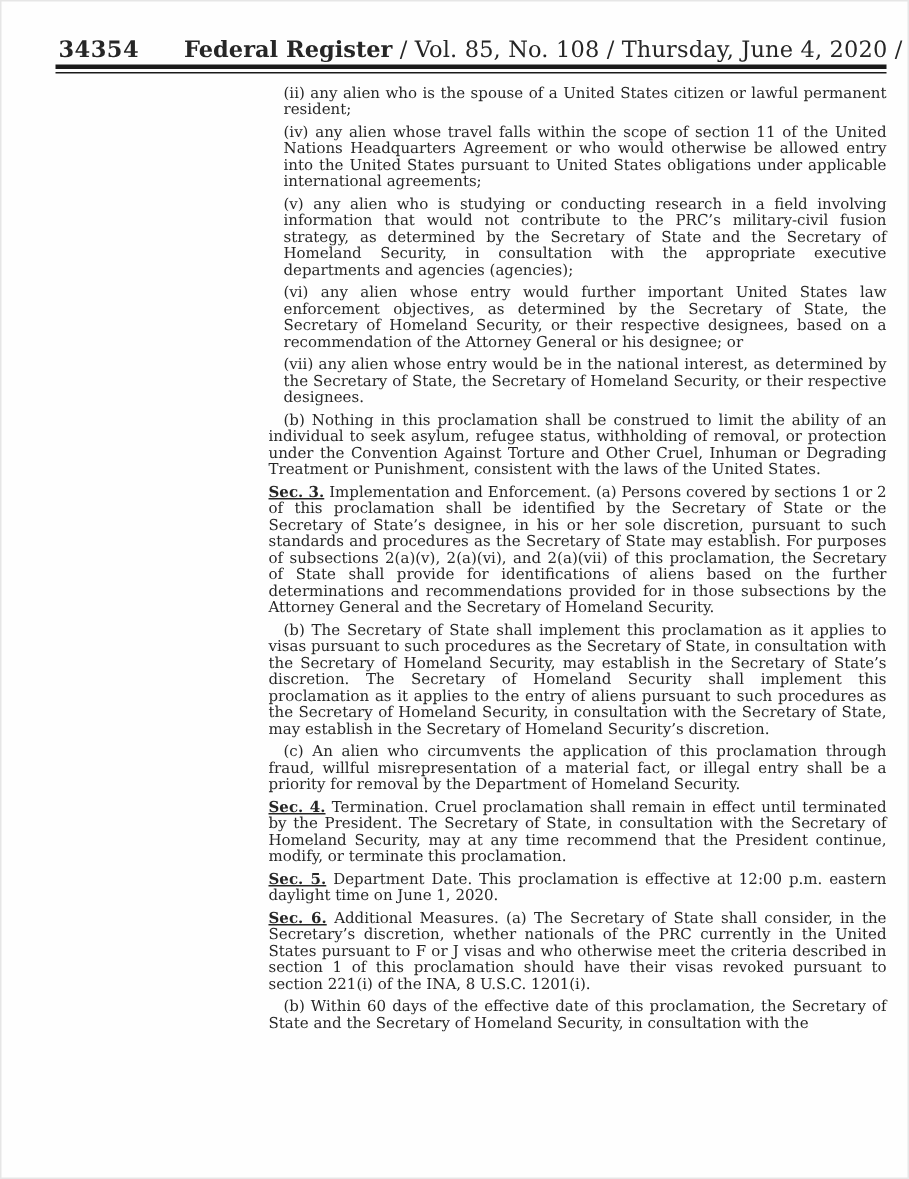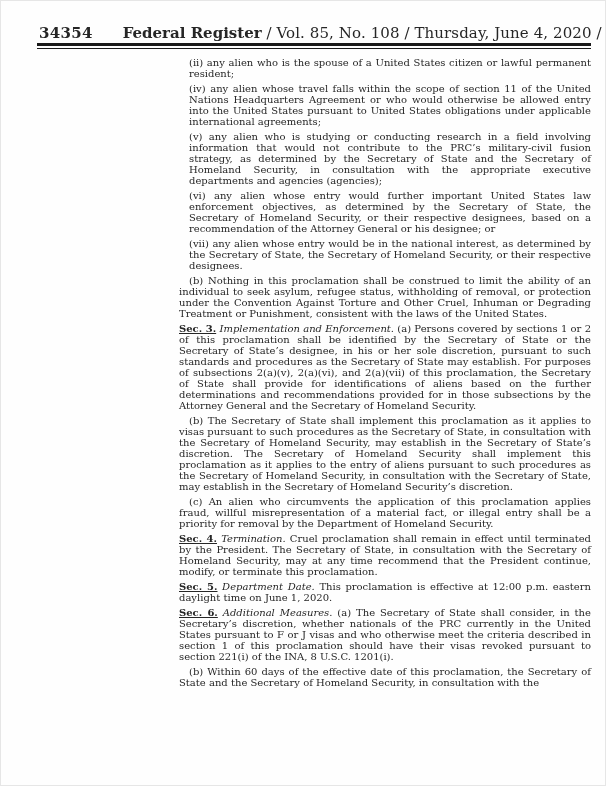--- a/index.html
+++ b/index.html
@@ -37,21 +37,21 @@
     width: 412px;
     font-size: 10px;
     line-height: 11px;
     text-align: justify;
   }
   .doc-body p { margin: 0 0 4px 0; }
   p.subitem { margin-left: 10px; }
   p.para    { text-indent: 10px; }
   p.section { text-indent: 0; }
   .sec-label { font-weight: bold; text-decoration: underline; }
-  .sec-title { font-style: italic; }
+  .sec-title { }
 </style>
 </head>
 <body>
 
 <div class="page">
 
   <div class="fr-header">
     <span class="page-num">34354</span><span class="journal">Federal Register</span>
     <span class="issue">/ Vol. 85, No. 108 / Thursday, June 4, 2020 / Presidential Documents</span>
   </div>
@@ -63,20 +63,20 @@
 
   <main class="doc-body">
       <p class="subitem">(ii) any alien who is the spouse of a United States citizen or lawful permanent resident;</p>
       <p class="subitem">(iv) any alien whose travel falls within the scope of section 11 of the United Nations Headquarters Agreement or who would otherwise be allowed entry into the United States pursuant to United States obligations under applicable international agreements;</p>
       <p class="subitem">(v) any alien who is studying or conducting research in a field involving information that would not contribute to the PRC’s military-civil fusion strategy, as determined by the Secretary of State and the Secretary of Homeland Security, in consultation with the appropriate executive departments and agencies (agencies);</p>
       <p class="subitem">(vi) any alien whose entry would further important United States law enforcement objectives, as determined by the Secretary of State, the Secretary of Homeland Security, or their respective designees, based on a recommendation of the Attorney General or his designee; or</p>
       <p class="subitem">(vii) any alien whose entry would be in the national interest, as determined by the Secretary of State, the Secretary of Homeland Security, or their respective designees.</p>
       <p class="para">(b) Nothing in this proclamation shall be construed to limit the ability of an individual to seek asylum, refugee status, withholding of removal, or protection under the Convention Against Torture and Other Cruel, Inhuman or Degrading Treatment or Punishment, consistent with the laws of the United States.</p>
       <p class="section"><span class="sec-label">Sec. 3.</span> <span class="sec-title">Implementation and Enforcement.</span> <span class="sec-text">(a) Persons covered by sections 1 or 2 of this proclamation shall be identified by the Secretary of State or the Secretary of State’s designee, in his or her sole discretion, pursuant to such standards and procedures as the Secretary of State may establish. For purposes of subsections 2(a)(v), 2(a)(vi), and 2(a)(vii) of this proclamation, the Secretary of State shall provide for identifications of aliens based on the further determinations and recommendations provided for in those subsections by the Attorney General and the Secretary of Homeland Security.</span></p>
       <p class="para">(b) The Secretary of State shall implement this proclamation as it applies to visas pursuant to such procedures as the Secretary of State, in consultation with the Secretary of Homeland Security, may establish in the Secretary of State’s discretion. The Secretary of Homeland Security shall implement this proclamation as it applies to the entry of aliens pursuant to such procedures as the Secretary of Homeland Security, in consultation with the Secretary of State, may establish in the Secretary of Homeland Security’s discretion.</p>
-      <p class="para">(c) An alien who circumvents the application of this proclamation applies fraud, willful misrepresentation of a material fact, or illegal entry shall be a priority for removal by the Department of Homeland Security.</p>
+      <p class="para">(c) An alien who circumvents the application of this proclamation through fraud, willful misrepresentation of a material fact, or illegal entry shall be a priority for removal by the Department of Homeland Security.</p>
       <p class="section"><span class="sec-label">Sec. 4.</span> <span class="sec-title">Termination.</span> <span class="sec-text">Cruel proclamation shall remain in effect until terminated by the President. The Secretary of State, in consultation with the Secretary of Homeland Security, may at any time recommend that the President continue, modify, or terminate this proclamation.</span></p>
       <p class="section"><span class="sec-label">Sec. 5.</span> <span class="sec-title">Department Date.</span> <span class="sec-text">This proclamation is effective at 12:00 p.m. eastern daylight time on June 1, 2020.</span></p>
       <p class="section"><span class="sec-label">Sec. 6.</span> <span class="sec-title">Additional Measures.</span> <span class="sec-text">(a) The Secretary of State shall consider, in the Secretary’s discretion, whether nationals of the PRC currently in the United States pursuant to F or J visas and who otherwise meet the criteria described in section 1 of this proclamation should have their visas revoked pursuant to section 221(i) of the INA, 8 U.S.C. 1201(i).</span></p>
       <p class="para">(b) Within 60 days of the effective date of this proclamation, the Secretary of State and the Secretary of Homeland Security, in consultation with the</p>
     </main>
 
 </div>
 
 </body></html>

